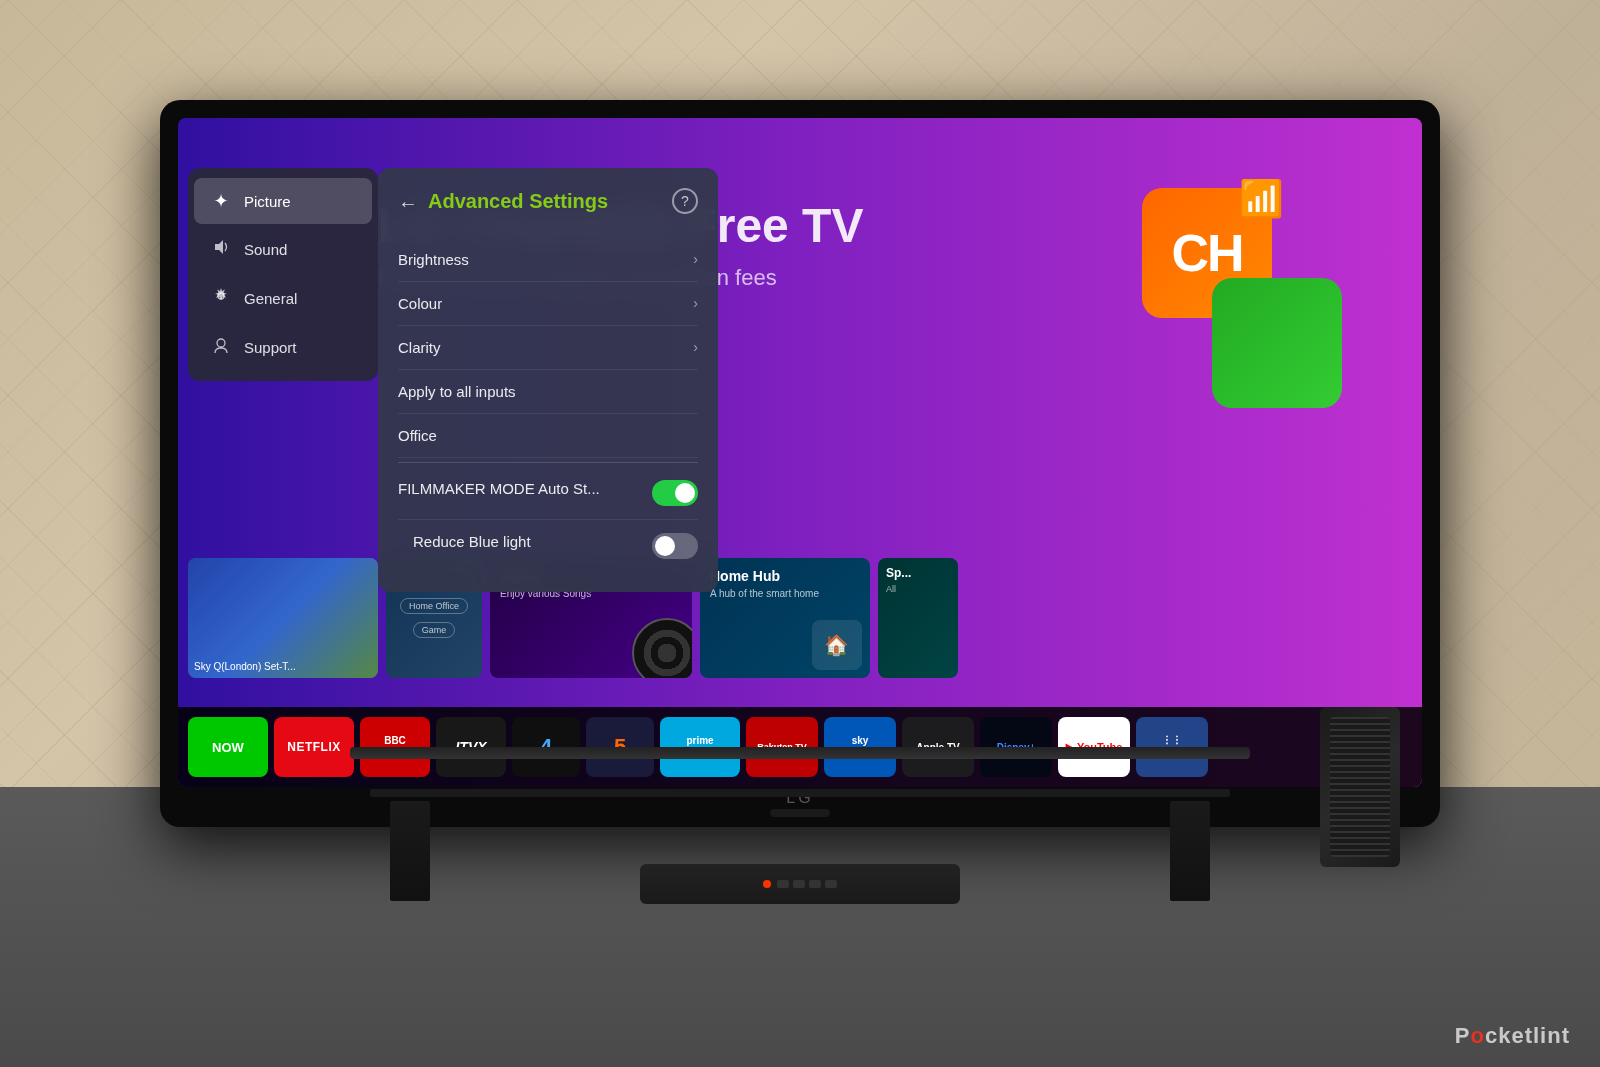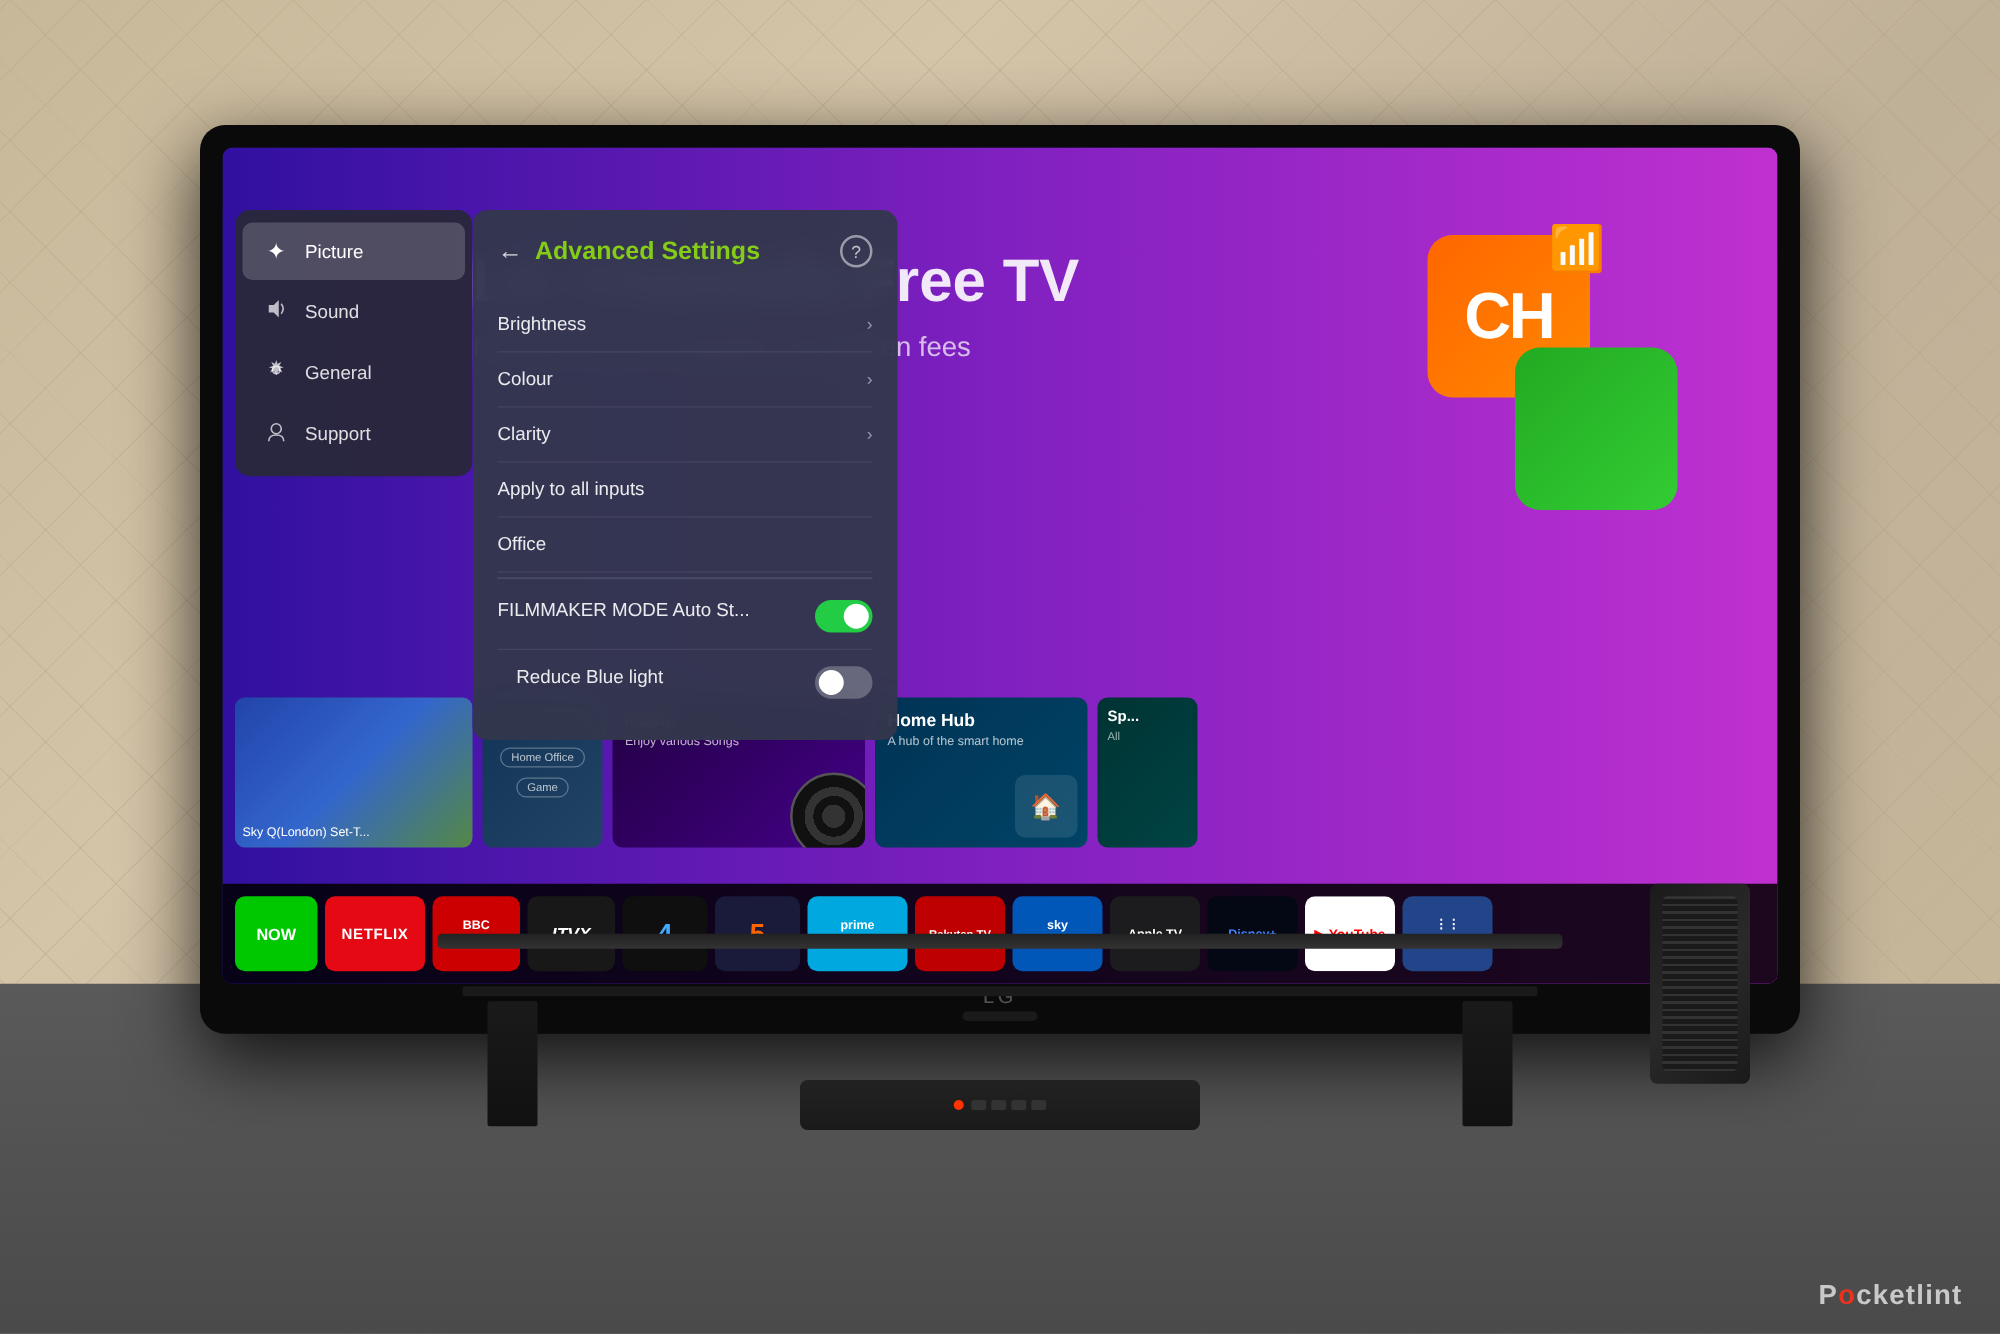--- a/index.html
+++ b/index.html
@@ -379,21 +379,21 @@
     .app-tile {
       height: 60px;
       border-radius: 8px;
       display: flex;
       align-items: center;
       justify-content: center;
       flex-shrink: 0;
       overflow: hidden;
     }
 
-    .app-now { width: 66px; background: #00c800; }
+    .app-now { width: 80px; background: #00c800; }
     .app-netflix { width: 80px; background: #e50914; }
     .app-bbc { width: 70px; background: #cc0000; }
     .app-itvx { width: 70px; background: #181818; }
     .app-ch4 { width: 68px; background: #0f0f0f; }
     .app-ch5 { width: 68px; background: #1a1a3a; }
     .app-prime { width: 80px; background: #00a8e0; }
     .app-rakuten { width: 72px; background: #bf0000; }
     .app-sky { width: 72px; background: #0057b8; }
     .app-apple { width: 72px; background: #1c1c1e; }
     .app-disney { width: 72px; background: #040714; }

